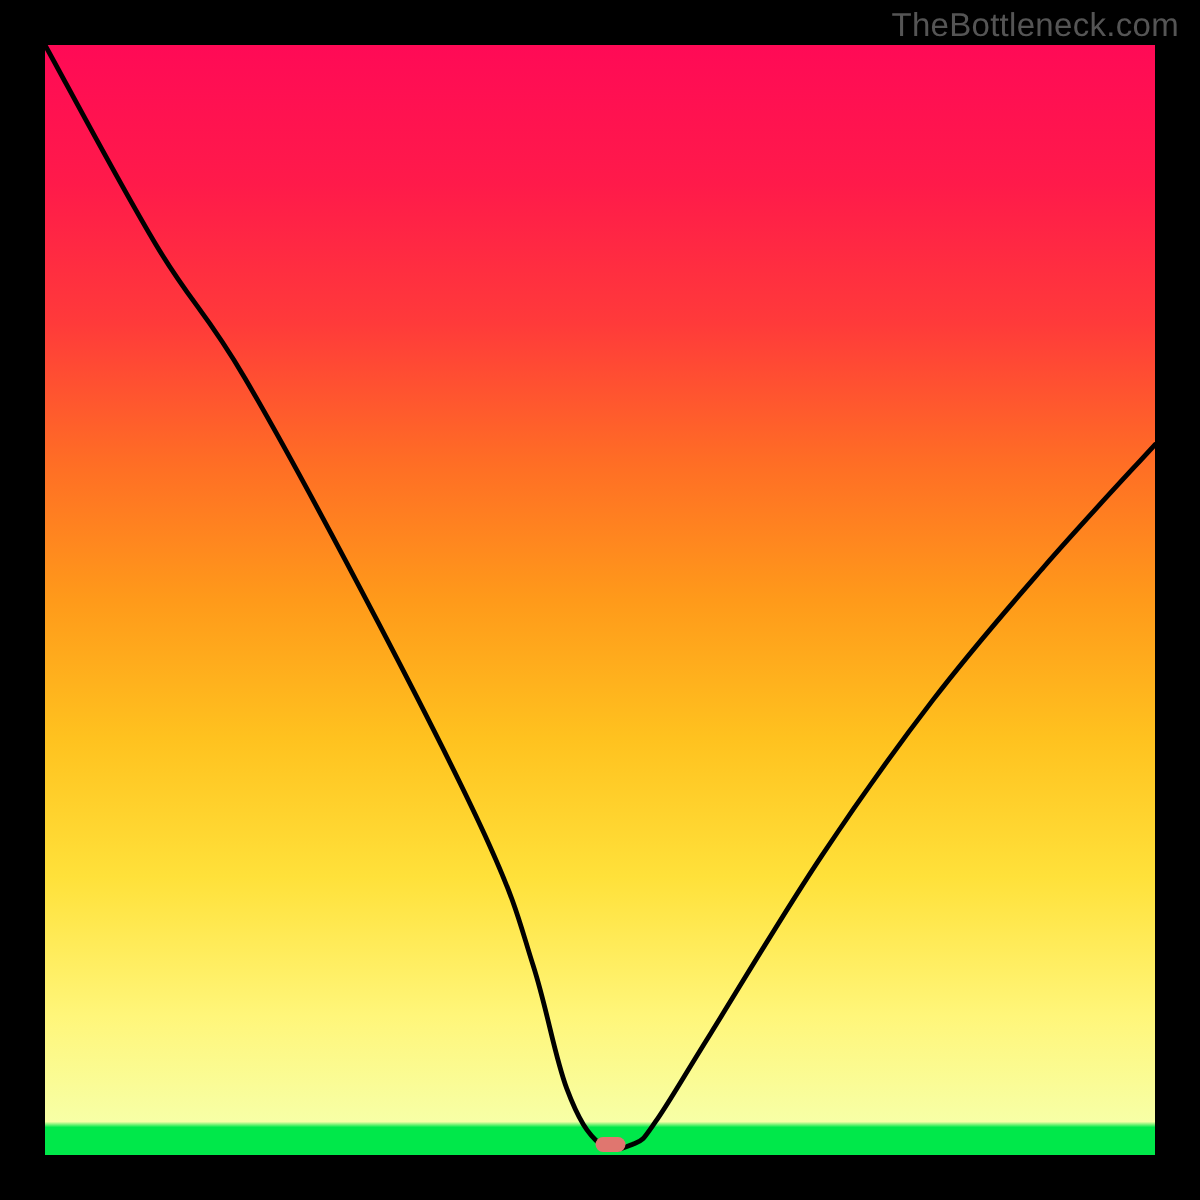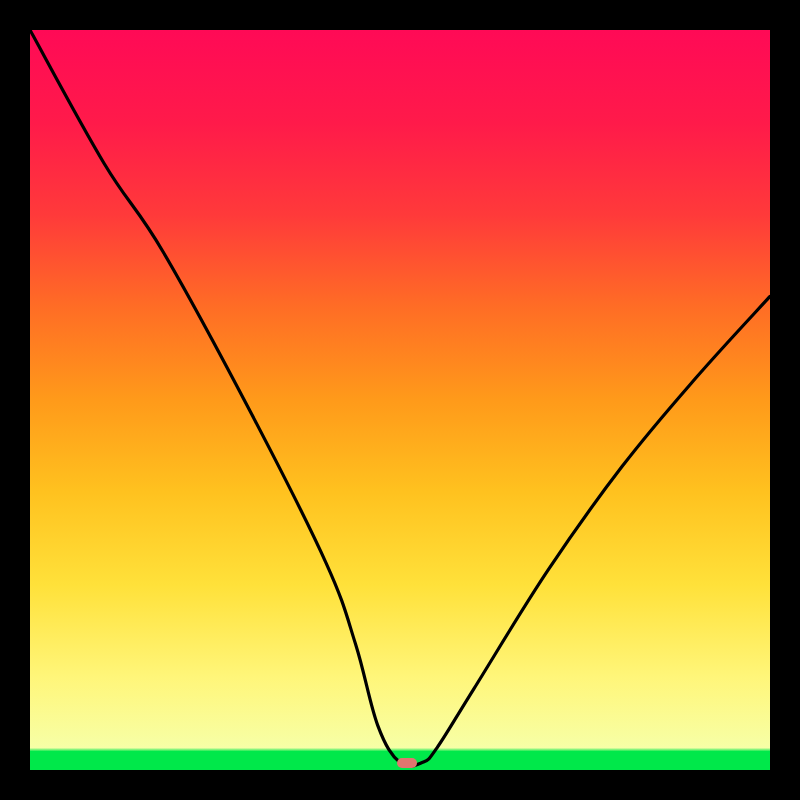--- a/index.html
+++ b/index.html
@@ -69,20 +69,21 @@
     border-radius: 5px;
     transform: translate(-50%, -50%);
     z-index: 3;
   }
 </style>
 </head>
 <body>
 
 <div class="frame">
 
+  <div class="watermark">TheBottleneck.com</div>
 
   <div class="plot-area">
     <div class="gradient"></div>
 
     <svg class="curve" viewBox="0 0 740 740" preserveAspectRatio="none">
       <path id="curve-path" fill="none" stroke="#000" stroke-width="3.2" stroke-linecap="round" stroke-linejoin="round" d="M 0 0 C 13.32 23.976000000000006, 50.024 93.24000000000004, 74 133.20000000000005 C 97.976 173.16000000000005, 106.55999999999999 176.71200000000002, 133.2 222 C 159.83999999999997 267.288, 192.696 328.856, 222 384.8 C 251.304 440.744, 277.352 491.5079999999999, 296 532.8 C 314.648 574.092, 316.276 584.8960000000001, 325.6 614.2 C 334.92400000000004 643.504, 339.80799999999994 674.288, 347.79999999999995 695.6 C 355.792 716.912, 362.008 725.94, 370 732.6 C 377.992 739.26, 385.54 735.264, 392.20000000000005 732.6 C 398.86000000000007 729.936, 397.67600000000004 731.12, 407.00000000000006 717.8 C 416.32400000000007 704.4799999999999, 424.02 690.568, 444 658.6 C 463.98 626.6320000000001, 491.36 580.1600000000001, 518 540.2 C 544.64 500.24000000000007, 565.36 471.232, 592 436.6 C 618.64 401.968, 639.36 378.436, 666 347.79999999999995 C 692.64 317.16399999999993, 726.68 281.05199999999996, 740 266.4"></path>
     </svg>
 
     <div id="min-marker" class="minimum-marker" style="left: 377.4px; top: 732.6px;"></div>
   </div>

